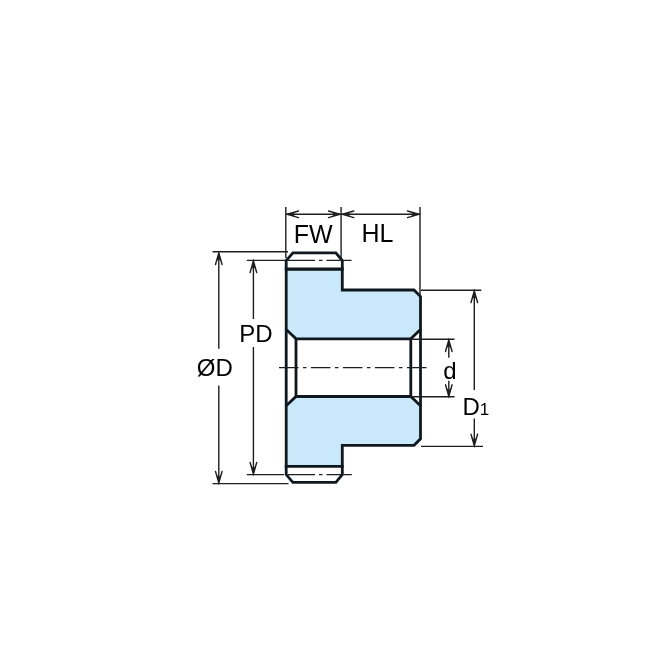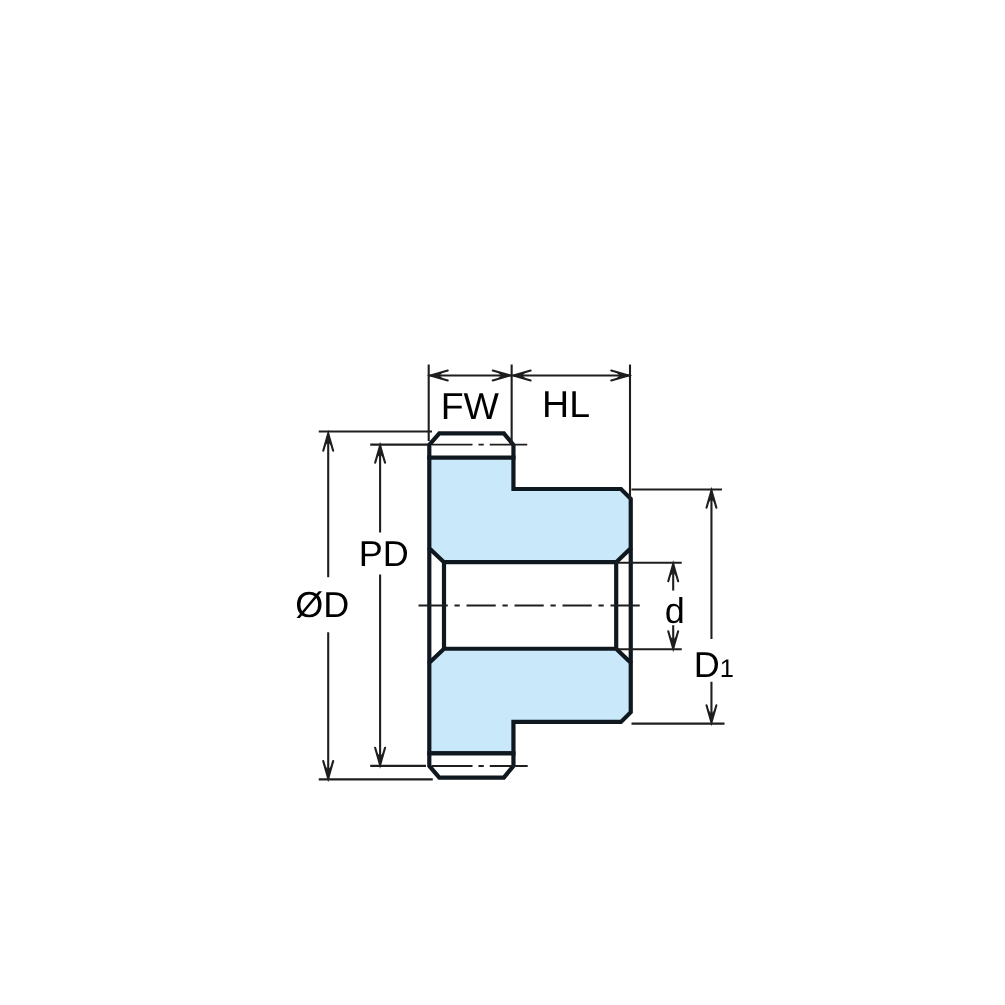--- a/index.html
+++ b/index.html
@@ -1,16 +1,16 @@
 <!DOCTYPE html>
 <html><head>
 <meta charset="utf-8">
 <style>
   html,body{margin:0;padding:0;background:#ffffff;}
-  .page{width:670px;height:518px;position:relative;background:#ffffff;overflow:hidden;margin-top:36px;}
+  .page{width:670px;height:518px;position:relative;background:#ffffff;overflow:hidden;}
   text{font-family:"Liberation Sans",sans-serif;fill:#000000;}
 </style>
 </head>
 <body>
 <div class="page">
 <svg width="670" height="670" viewBox="0 0 670 670" xmlns="http://www.w3.org/2000/svg">
   <defs>
     <g id="ar">
       <path d="M-11.5,-3.3 L0,0 L-11.5,3.3" fill="none" stroke="#1e1e1e" stroke-width="1.4" stroke-linecap="round"></path>
       <path d="M0,0 L-8.5,-2.4 L-6,0 L-8.5,2.4 Z" fill="#1e1e1e" stroke="none"></path>

